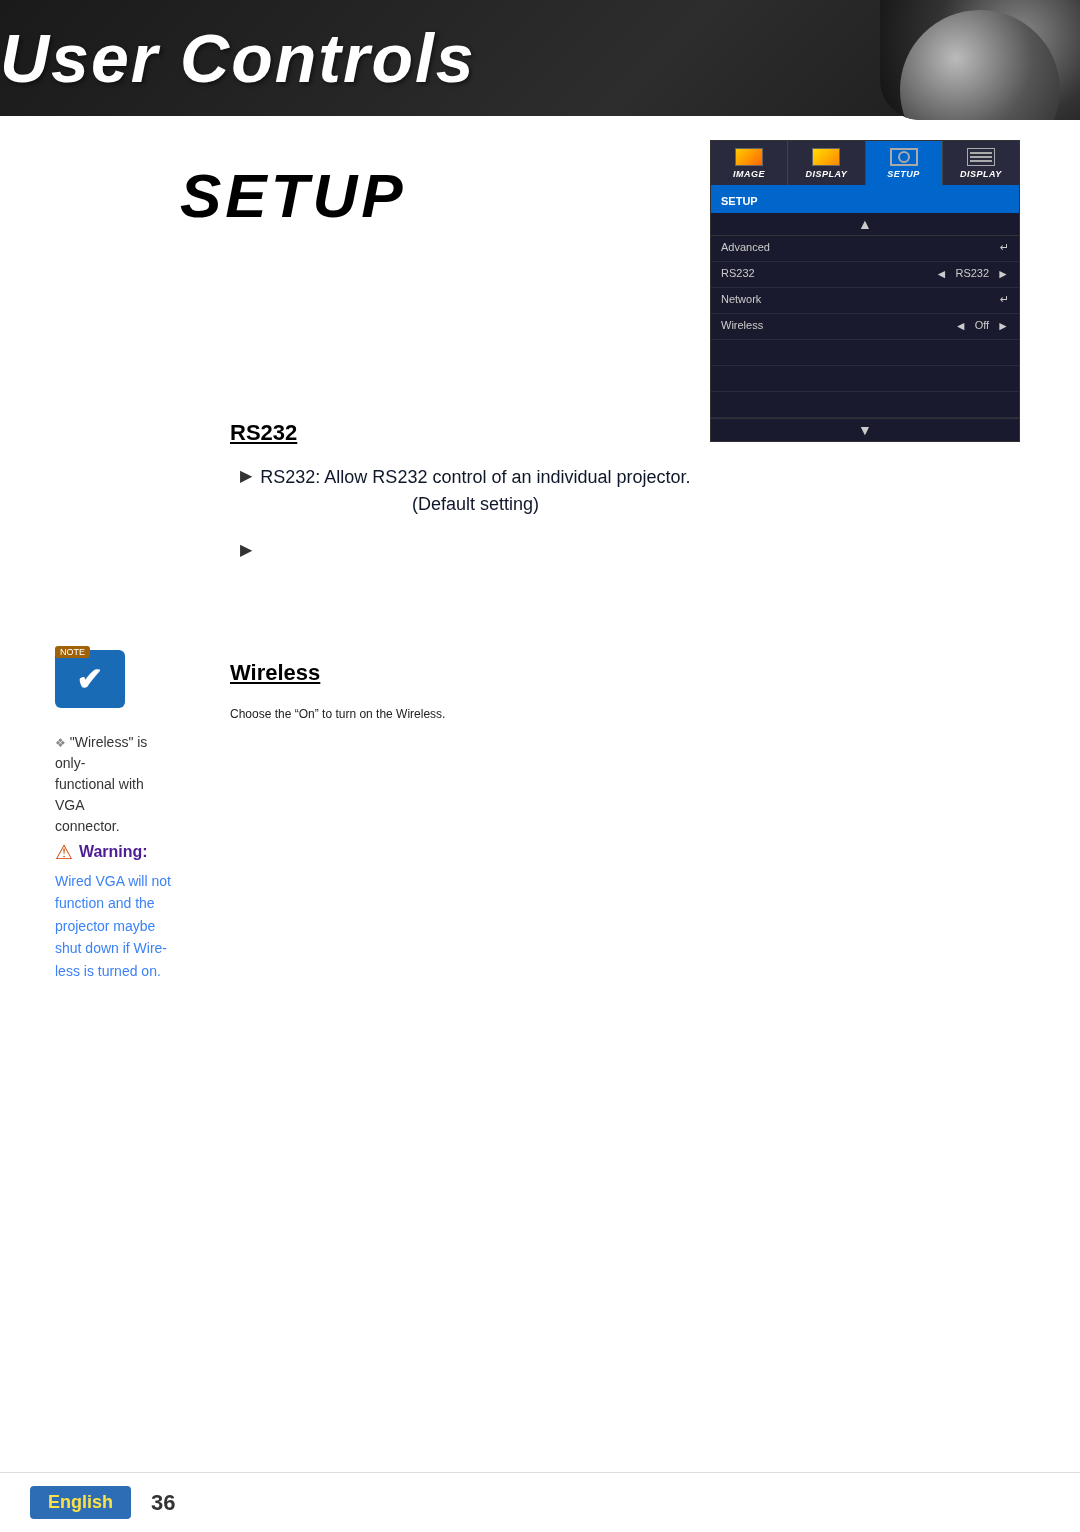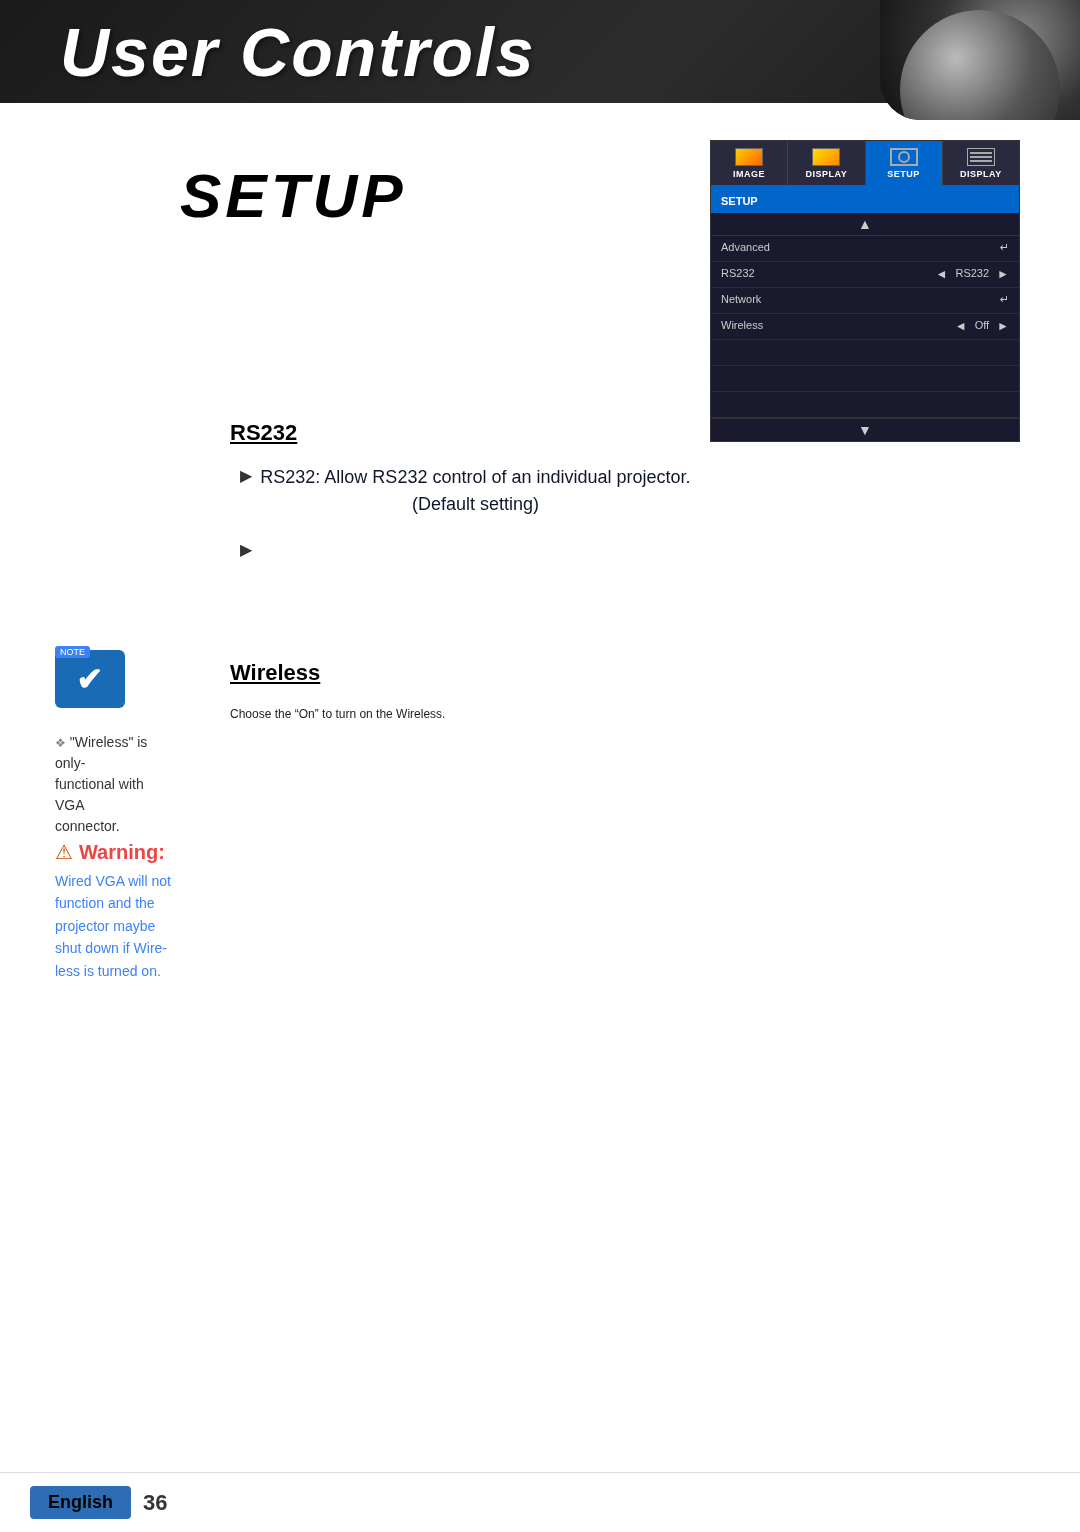--- a/index.html
+++ b/index.html
@@ -11,25 +11,24 @@
       position: relative;
       overflow: hidden;
     }
 
     
     .header {
       position: absolute;
       top: 0;
       left: 0;
       width: 100%;
-      height: 103px;
+      height: 116px;
       background: linear-gradient(135deg, #1a1a1a 0%, #2d2d2d 60%, #1a1a1a 100%);
       display: flex;
       align-items: center;
-      padding-left: 60px;
     }
     .header-title {
       font-size: 68px;
       font-weight: bold;
       font-style: italic;
       color: #ffffff;
       text-shadow: 2px 2px 4px rgba(0,0,0,0.5);
       letter-spacing: 2px;
     }
     .header-lens {
@@ -79,20 +78,21 @@
       border-bottom: 2px solid #0066cc;
     }
     .menu-tab {
       flex: 1;
       display: flex;
       flex-direction: column;
       align-items: center;
       padding: 6px 8px;
       cursor: pointer;
       border-right: 1px solid #444;
+      font-style: italic;
     }
     .menu-tab:last-child { border-right: none; }
     .menu-tab.active {
       background: #0066cc;
     }
     .tab-icon {
       width: 28px;
       height: 20px;
       margin-bottom: 2px;
       display: flex;
@@ -227,21 +227,21 @@
     }
     .note-check {
       color: #ffffff;
       font-size: 32px;
       font-weight: bold;
     }
     .note-label-top {
       position: absolute;
       top: -4px;
       left: 0;
-      background: #3b82f6;
+      background: #a16207;
       color: #fff;
       font-size: 9px;
       padding: 1px 5px;
       border-radius: 3px;
     }
     .note-badge-wrap {
       position: relative;
       display: inline-block;
     }
     .note-text {
@@ -267,23 +267,23 @@
       display: flex;
       align-items: center;
       margin-bottom: 6px;
     }
     .warning-icon {
       color: #cc4400;
       font-size: 20px;
       margin-right: 6px;
     }
     .warning-label {
-      font-size: 20px;
-      font-weight: bold;
-      color: #ef4444;
+      font-size: 16px;
+      font-weight: bold;
+      color: #4c1d95;
     }
     .warning-text {
       font-size: 14px;
       color: #3b82f6;
       line-height: 1.6;
     }
 
     
     .footer {
       position: absolute;
@@ -292,26 +292,26 @@
       right: 0;
       height: 60px;
       background: #ffffff;
       border-top: 1px solid #ddd;
       display: flex;
       align-items: center;
       padding: 0 30px;
     }
     .footer-lang {
       background: #2d6db5;
-      color: #000000;
+      color: #fde047;
       font-size: 18px;
       font-weight: bold;
       padding: 6px 18px;
       border-radius: 4px;
-      margin-right: 12px;
+      margin-right: 20px;
     }
     .footer-page {
       font-size: 22px;
       color: #333333;
       font-weight: bold;
     }
 
     
     .icon-image {
       width: 28px; height: 18px;

